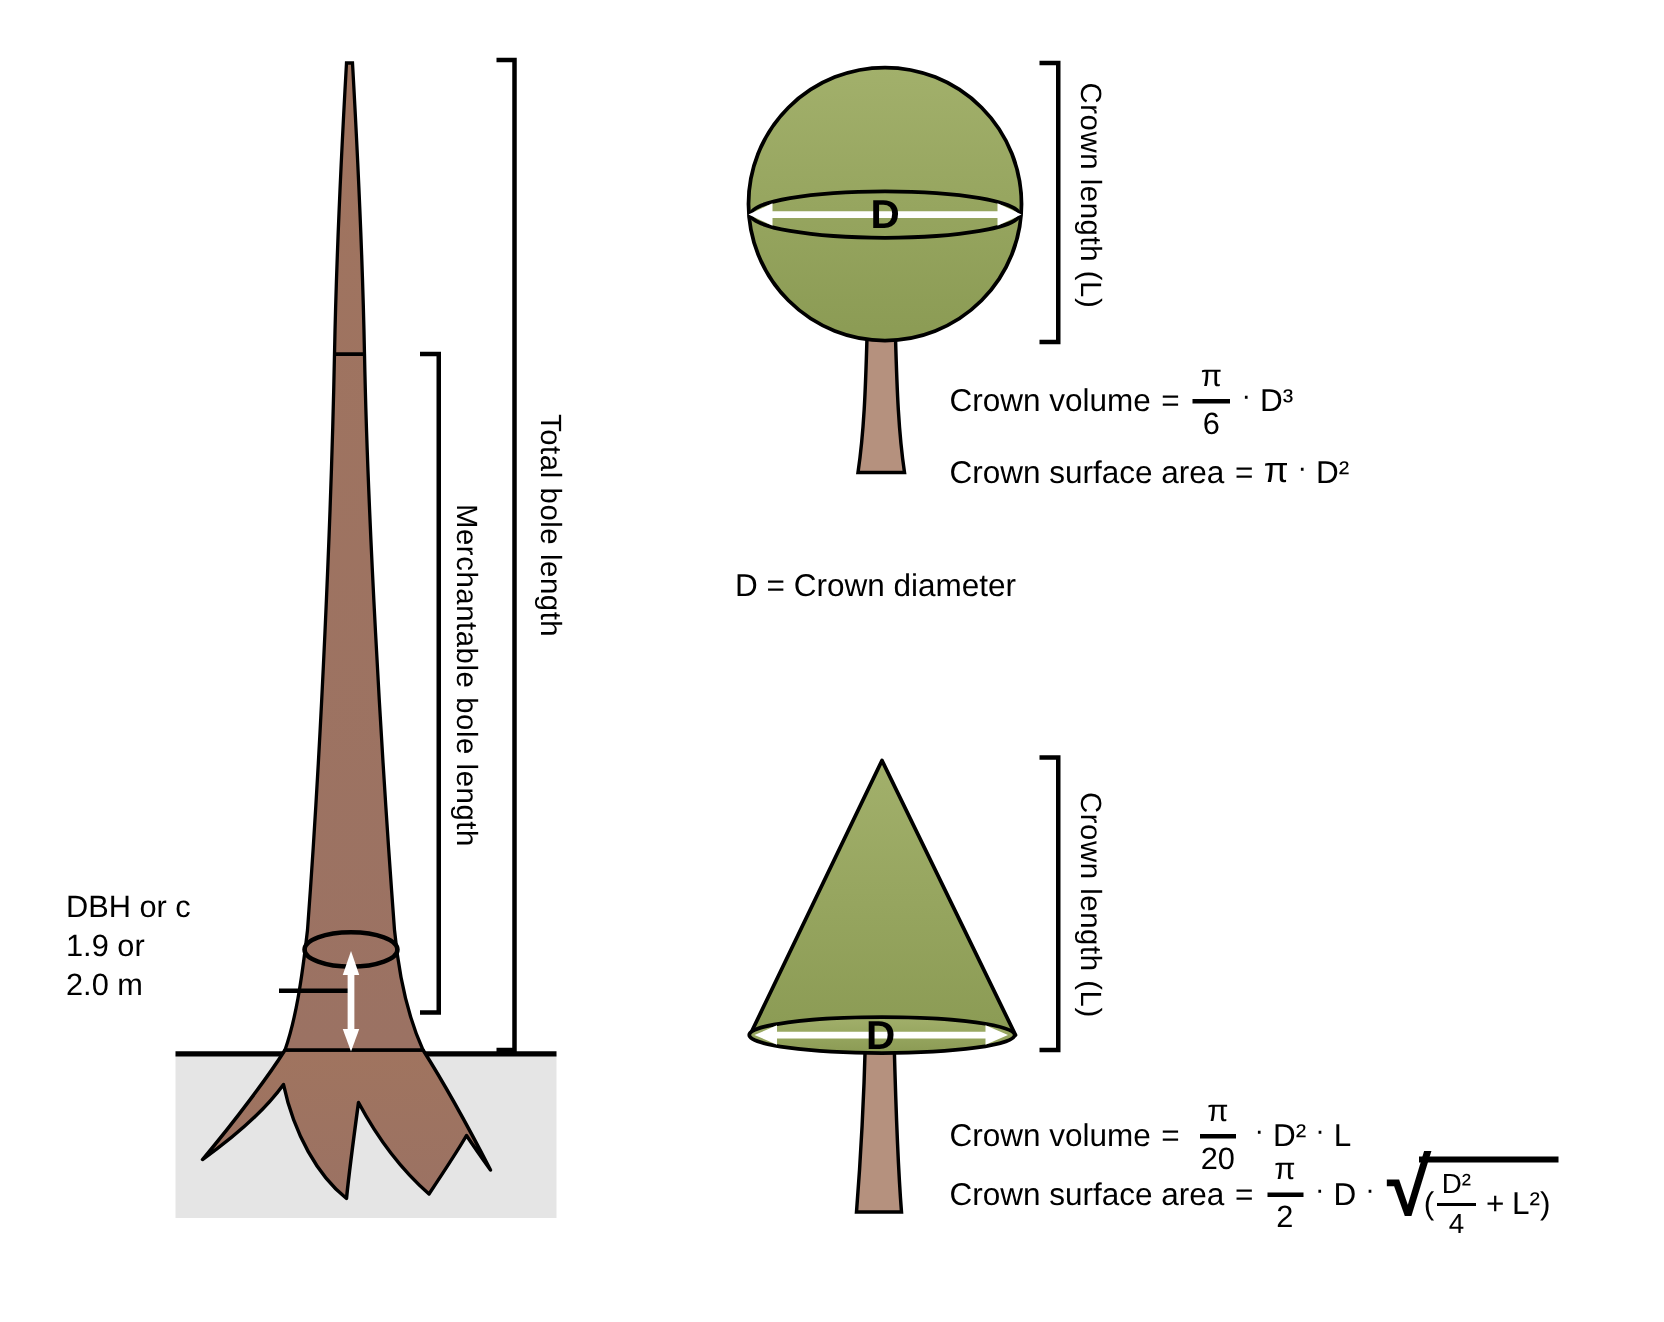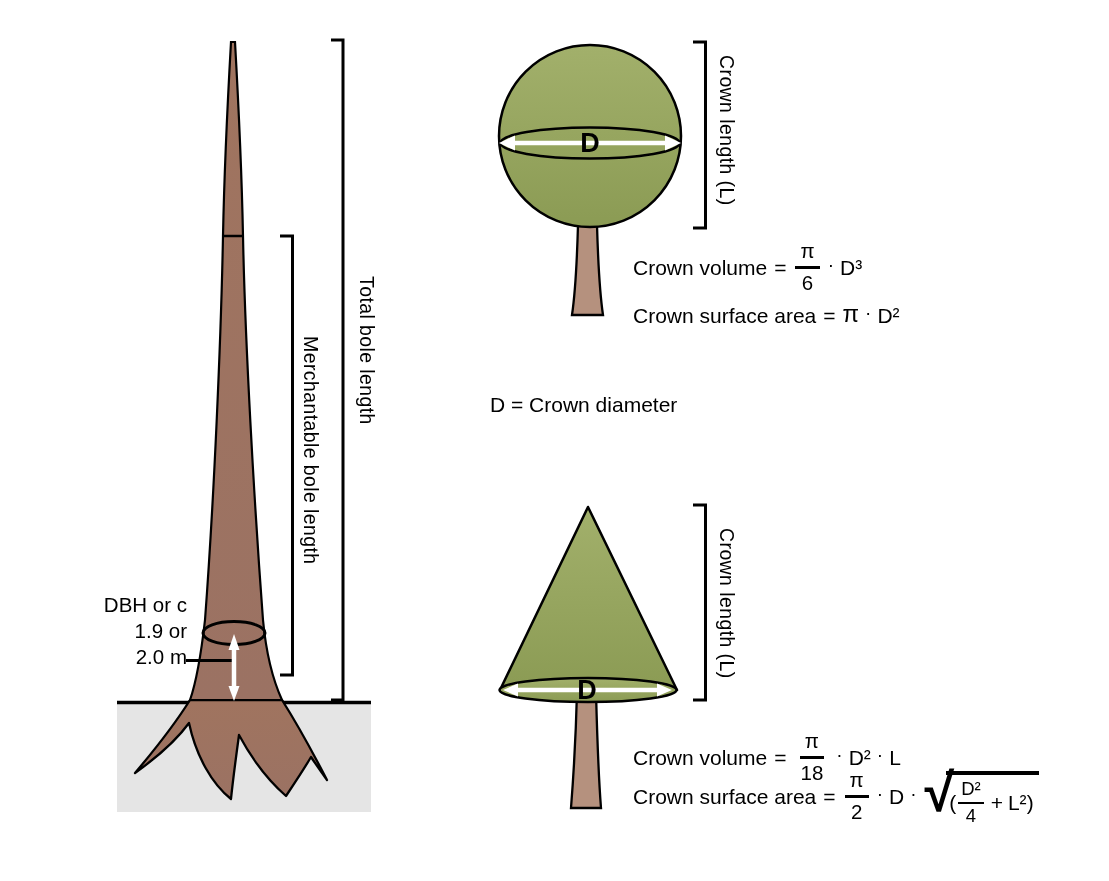--- a/index.html
+++ b/index.html
@@ -6,22 +6,22 @@
   .canvas {
     position:relative; width:1109px; height:881px; background:#ffffff;
     font-family:"Liberation Sans", sans-serif; color:#000; overflow:hidden;
   }
   svg { position:absolute; left:0; top:0; }
   .vlabel {
     position:absolute; writing-mode:vertical-rl; text-orientation:mixed;
     font-size:19.5px; letter-spacing:0.4px; white-space:nowrap; line-height:1;
   }
   .dbh-block {
-    position:absolute; left:58px; top:592px; width:129px;
-    text-align:right; font-size:20.5px; line-height:26px; white-space:nowrap;
+    position:absolute; left:44px; top:592px; width:129px;
+    text-align:left; font-size:20.5px; line-height:26px; white-space:nowrap;
   }
   .formula {
     position:absolute; display:flex; align-items:center;
     font-size:21px; line-height:1; white-space:nowrap;justify-content:flex-end;
   }
   .formula .eq { margin:0 7px; }
   .dot { font-size:19px; margin:0 6px; position:relative; top:-3px; }
   .frac { display:inline-flex; flex-direction:column; align-items:center; font-size:20.5px; line-height:1; margin:0 2px; }
   .frac .num { padding:0 5px 4px; border-bottom:3px solid #000; }
   .frac .den { padding:4px 5px 0; }
@@ -133,28 +133,28 @@
   </div>
 
   <div class="formula" style="left:633px; top:300px; height:30px;">
     <span>Crown surface area</span>
     <span class="eq">=</span>
     <span class="pi-inline">π</span>
     <span class="dot">·</span>
     <span>D²</span>
   </div>
 
-  <div class="legend-line" style="left:490px; top:393px;">D = Crown diameter</div>
+  <div class="legend-line" style="left:490px; top:379px;">D = Crown diameter</div>
 
   <div class="formula" style="left:633px; top:728px; height:58px;">
     <span>Crown volume</span>
     <span class="eq">=</span>
     <span class="frac">
       <span class="num">π</span>
-      <span class="den">18</span>
+      <span class="den">20</span>
     </span>
     <span class="dot">·</span>
     <span>D²</span>
     <span class="dot">·</span>
     <span>L</span>
   </div>
 
   <div class="formula" style="left:633px; top:762px; height:68px;">
     <span>Crown surface area</span>
     <span class="eq">=</span>

